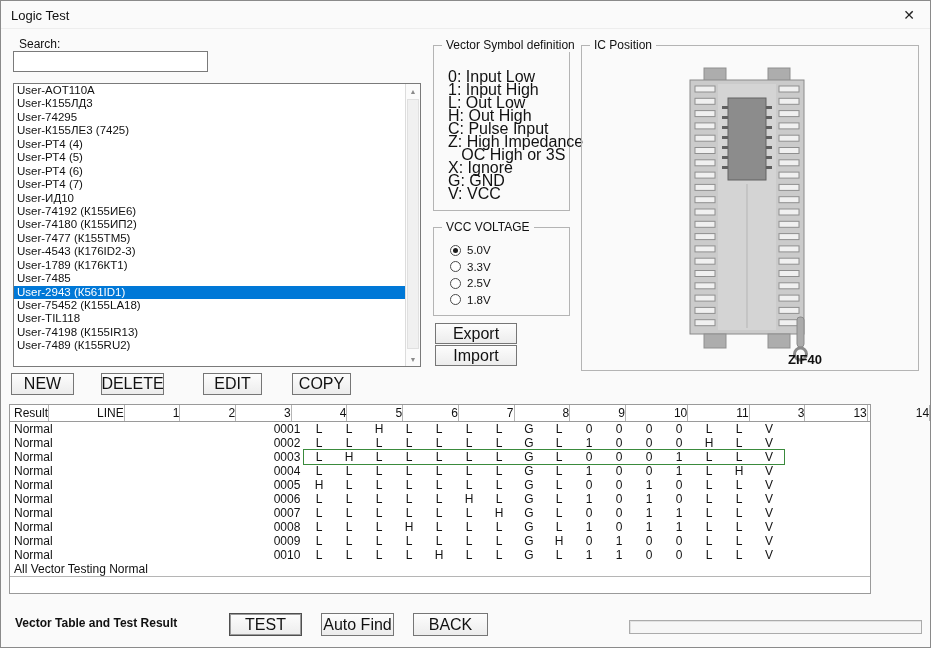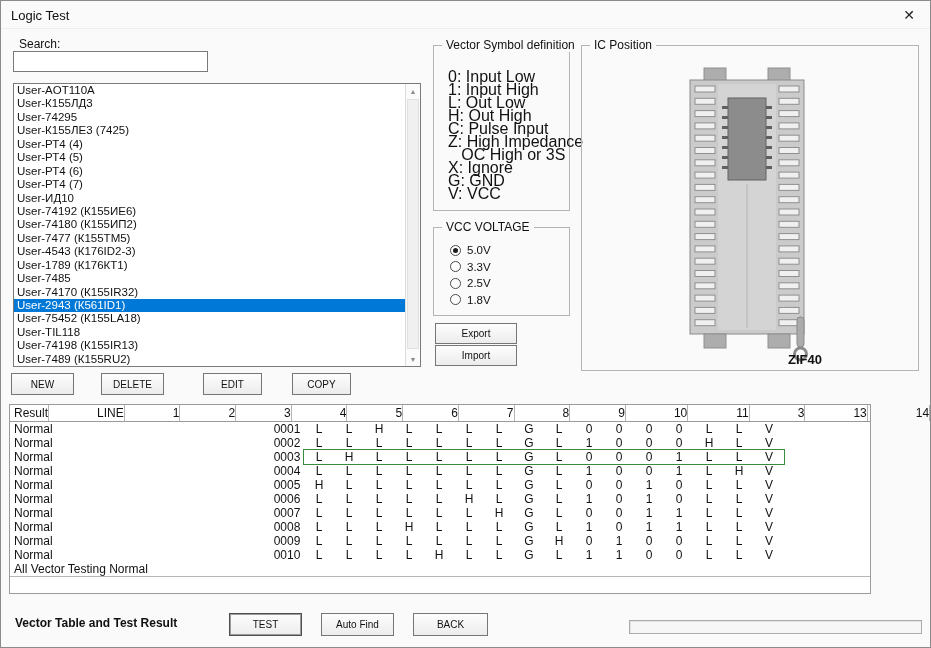--- a/index.html
+++ b/index.html
@@ -21,21 +21,21 @@
   .listbox { position:absolute; left:12px; top:82px; width:408px; height:284px; border:1px solid #7a7a7a; background:#fff; overflow:hidden; }
   .list-items { position:absolute; left:0; top:0; right:15px; bottom:0; }
   .list-item { height:13.45px; line-height:13.4px; font-size:11.5px; padding:0 3px; white-space:nowrap; overflow:hidden; }
   .list-item.selected { background:#0078d7; color:#fff; }
   .scrollbar { position:absolute; right:0; top:0; bottom:0; width:15px; background:#fbfbfb; border-left:1px solid #dcdcdc; }
   .scroll-arrow { position:absolute; left:0; width:14px; height:14px; font-size:7px; color:#8a8a8a; display:flex; align-items:center; justify-content:center; }
   .scroll-arrow.up { top:0; }
   .scroll-arrow.down { bottom:0; }
   .scroll-thumb { position:absolute; left:1px; top:15px; width:12px; height:250px; background:#f0f0f0; border:1px solid #e0e0e0; }
   
-  .btn { position:absolute; display:flex; align-items:center; justify-content:center; background:linear-gradient(#fdfdfd,#ececec); border:1px solid #767676; font-size:10px; color:#111; cursor:default; }
+  .btn { position:absolute; display:flex; align-items:center; justify-content:center; background:linear-gradient(#fdfdfd,#ececec); border:1px solid #767676; font-size:16px; color:#111; cursor:default; }
   .btn.default { border:1px solid #4f4f4f; box-shadow:inset 0 0 0 1px #9b9b9b; }
   #btn-new    { left:10px;  top:372px; width:63px; height:22px; }
   #btn-delete { left:100px; top:372px; width:63px; height:22px; }
   #btn-edit   { left:202px; top:372px; width:59px; height:22px; }
   #btn-copy   { left:291px; top:372px; width:59px; height:22px; }
   #btn-export { left:434px; top:322px; width:82px; height:21px; }
   #btn-import { left:434px; top:344px; width:82px; height:21px; }
   #btn-test     { left:228px; top:612px; width:73px; height:23px; }
   #btn-autofind { left:320px; top:612px; width:73px; height:23px; }
   #btn-back     { left:412px; top:612px; width:75px; height:23px; }
@@ -99,21 +99,20 @@
         <div class="list-item">User-РТ4 (5)</div>
         <div class="list-item">User-РТ4 (6)</div>
         <div class="list-item">User-РТ4 (7)</div>
         <div class="list-item">User-ИД10</div>
         <div class="list-item">User-74192 (К155ИЕ6)</div>
         <div class="list-item">User-74180 (К155ИП2)</div>
         <div class="list-item">User-7477 (К155ТМ5)</div>
         <div class="list-item">User-4543 (К176ID2-3)</div>
         <div class="list-item">User-1789 (К176КТ1)</div>
         <div class="list-item">User-7485</div>
-        <div class="list-item">User-74170 (К155IR32)</div>
         <div class="list-item selected">User-2943 (К561ID1)</div>
         <div class="list-item">User-75452 (К155LA18)</div>
         <div class="list-item">User-TIL118</div>
         <div class="list-item">User-74198 (К155IR13)</div>
         <div class="list-item">User-7489 (К155RU2)</div>
       </div>
     <div class="scrollbar">
       <div class="scroll-arrow up">▲</div>
       <div class="scroll-thumb"></div>
       <div class="scroll-arrow down">▼</div>

